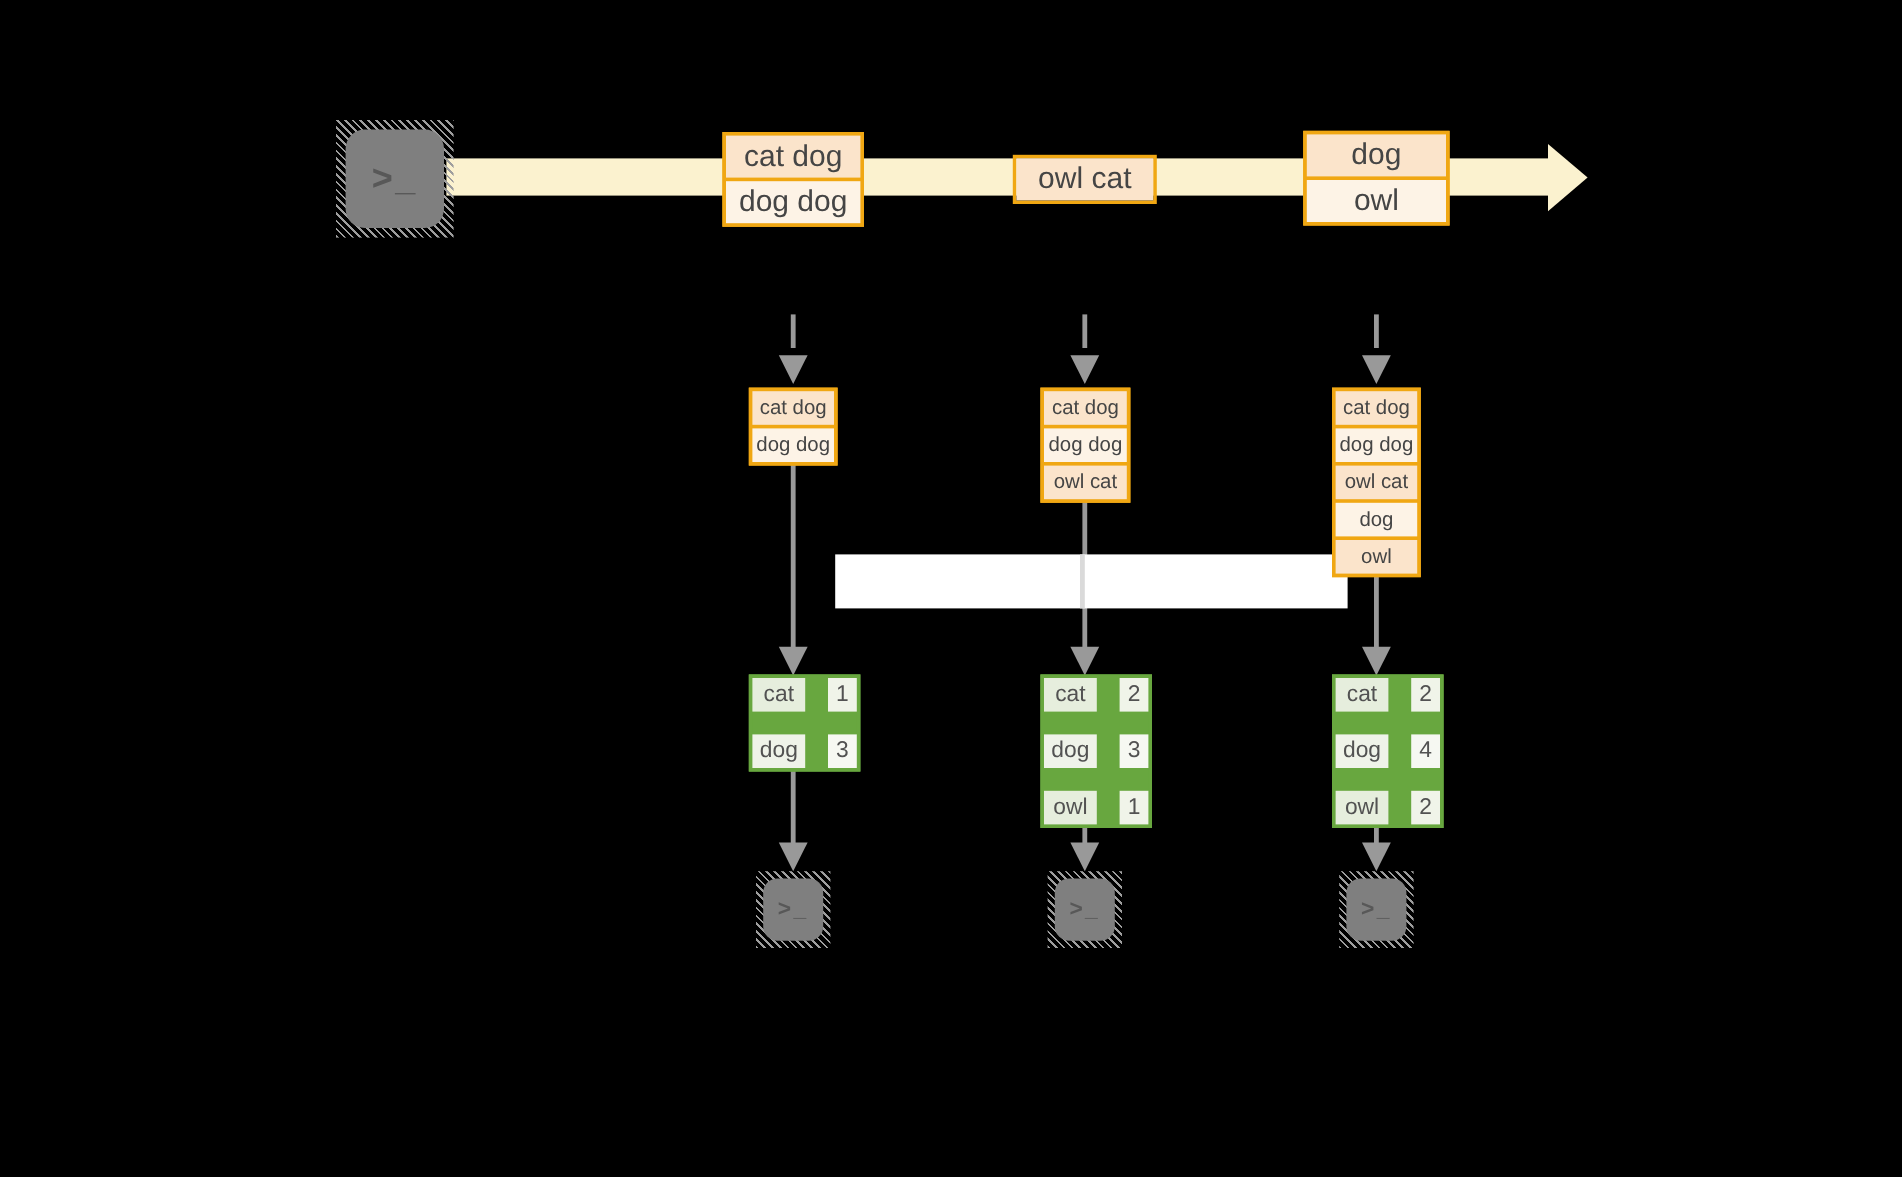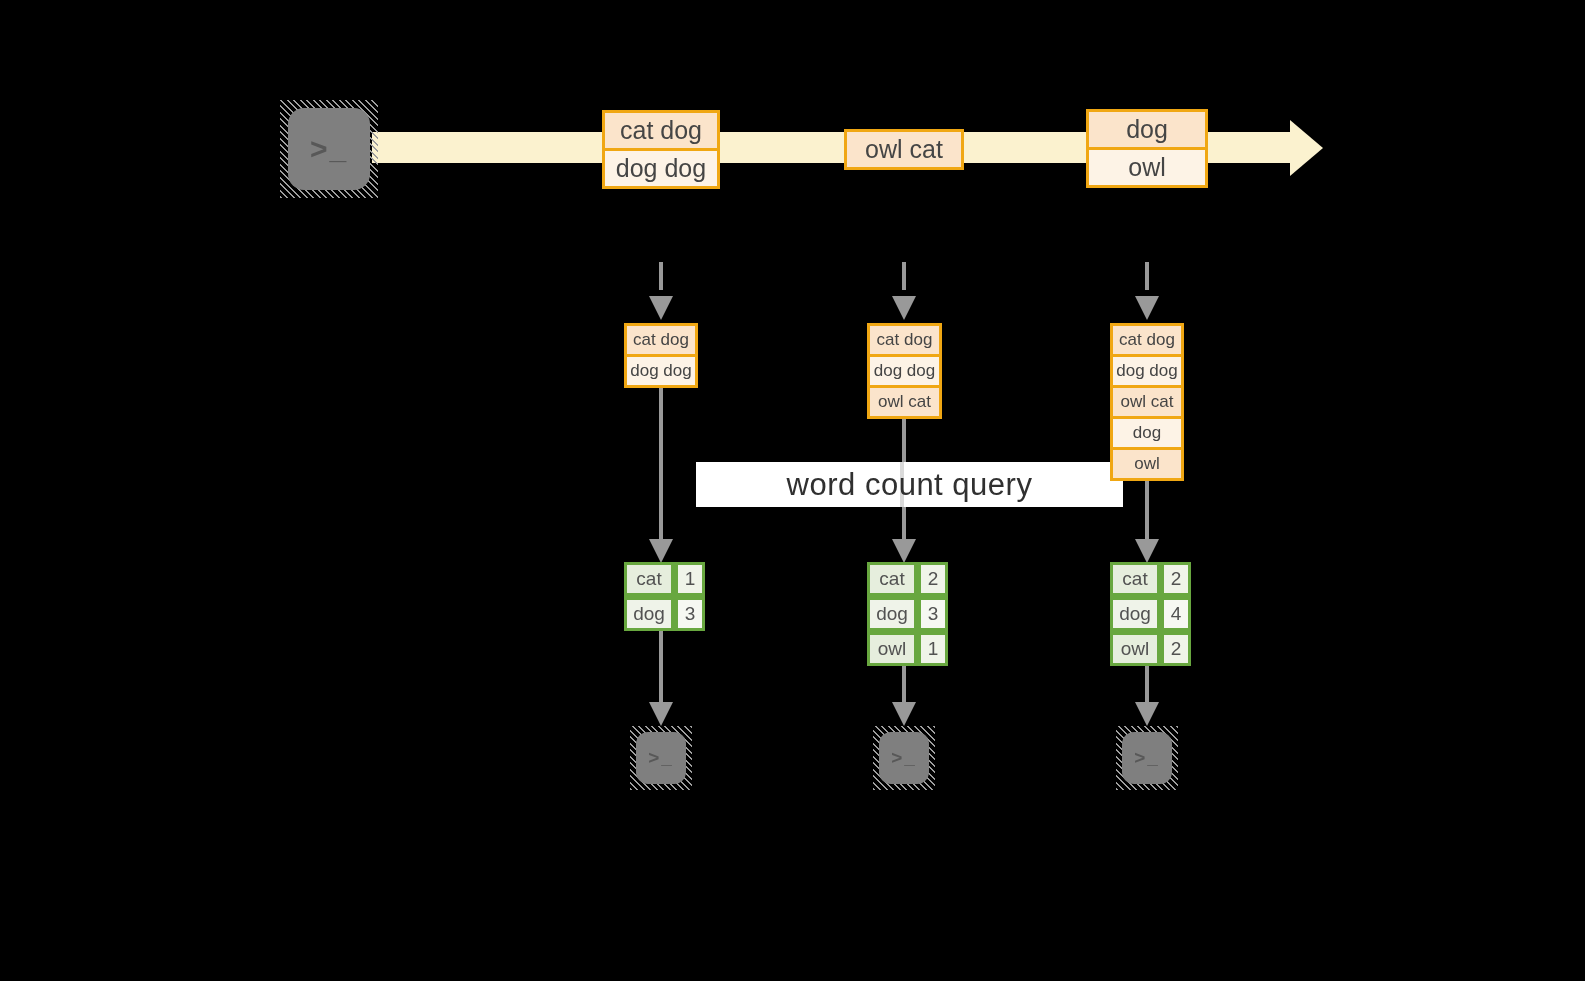--- a/index.html
+++ b/index.html
@@ -40,21 +40,21 @@
             border-top:24px solid #999;}
 
   
   .banner{position:absolute;left:696px;top:462px;width:427px;height:45px;background:#fff;z-index:2;
           display:flex;align-items:center;justify-content:center;}
   .banner-line{position:absolute;left:204px;top:0;width:4px;height:45px;background:#dadada;}
   .banner-text{position:relative;font-size:31px;color:#303030;letter-spacing:0.5px;}
 
   
   .wc-table{position:absolute;box-sizing:border-box;border:3px solid #68a73f;background:#68a73f;
-            display:grid;grid-template-columns:44px 24px;gap:7px;z-index:3;}
+            display:grid;grid-template-columns:44px 24px;gap:19px;z-index:3;}
   .wc-cell{display:flex;align-items:center;justify-content:center;height:28px;
            font-size:19px;color:#525252;}
   .wc-word-a{background:#e6eedd;}
   .wc-num-a{background:#f0f4e9;}
   .wc-word-b{background:#eff3e9;}
   .wc-num-b{background:#f6f8f2;}
 </style>
 </head>
 <body>
 
@@ -90,21 +90,20 @@
 
   <div class="vline" style="left:659px;top:387px;height:158px;"></div>
   <div class="tri-down" style="left:649px;top:539px;"></div>
   <div class="vline" style="left:902px;top:418px;height:127px;"></div>
   <div class="tri-down" style="left:892px;top:539px;"></div>
   <div class="vline" style="left:1145px;top:480px;height:65px;"></div>
   <div class="tri-down" style="left:1135px;top:539px;"></div>
 
   <div class="banner">
     <div class="banner-line"></div>
-    <span class="banner-text">word count query</span>
   </div>
 
   <div class="gold-box stack-box" style="left:624px;top:323px;width:74px;">
     <div class="gold-row">cat dog</div>
     <div class="gold-row">dog dog</div>
   </div>
   <div class="gold-box stack-box" style="left:867px;top:323px;width:75px;">
     <div class="gold-row">cat dog</div>
     <div class="gold-row">dog dog</div>
     <div class="gold-row">owl cat</div>

